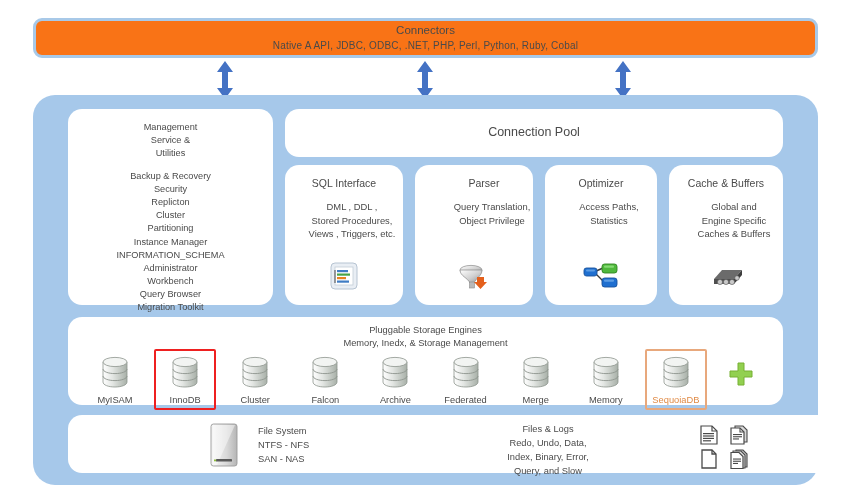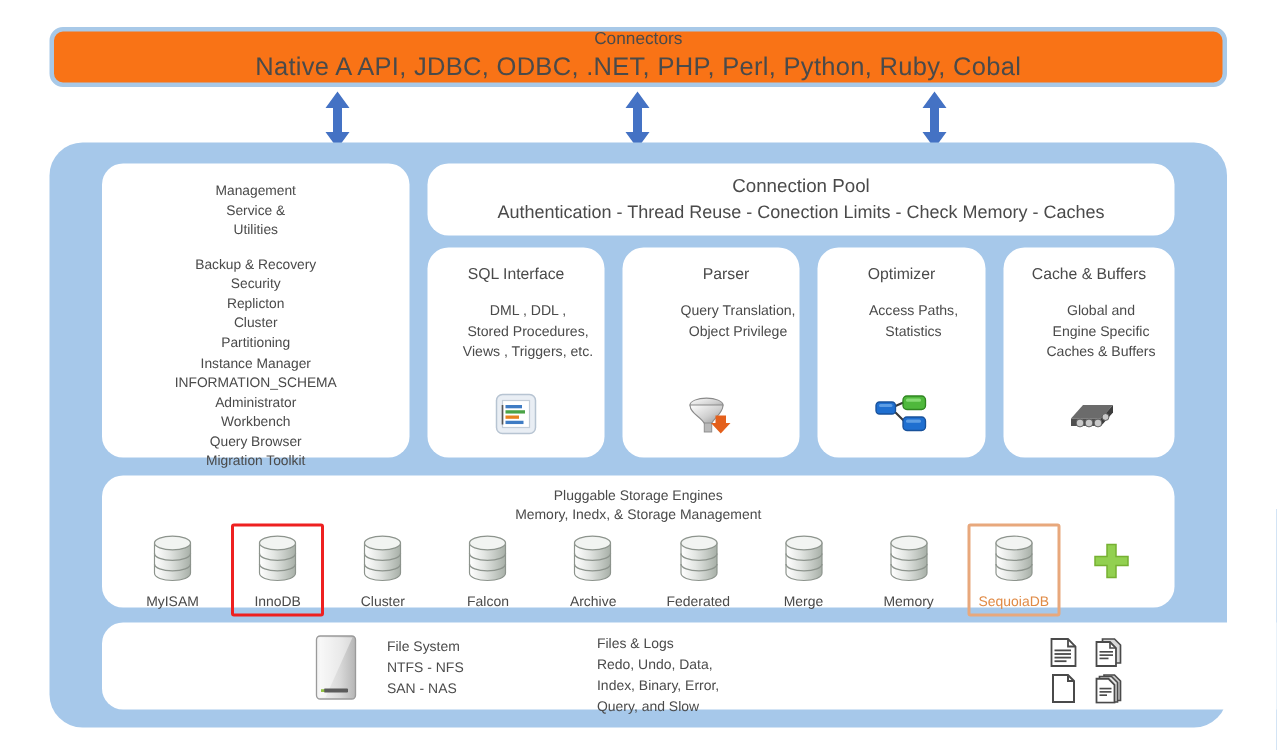--- a/index.html
+++ b/index.html
@@ -15,21 +15,21 @@
   
   #connectors-bar{
     position:absolute; left:33px; top:18px; width:785px; height:40px;
     background:#f97316;
     border:3px solid #a8c9e8;
     border-radius:9px;
     display:flex; flex-direction:column; align-items:center; justify-content:center;
     line-height:1.35;
   }
   #connectors-bar .ttl{ font-size:11.5px; color:#4a4a4a; }
-  #connectors-bar .sub{ font-size:17px; color:#4a4a4a; letter-spacing:.2px; }
+  #connectors-bar .sub{ font-size:10px; color:#4a4a4a; letter-spacing:.2px; }
 
   
   .arrow{
     position:absolute; width:22px; height:40px;
   }
   .arrow svg{ display:block; }
 
   
   #engine-container{
     position:absolute; left:33px; top:95px; width:785px; height:390px;
@@ -100,21 +100,21 @@
   .engine.highlight-orange .e-label{ color:#e08a45; }
   .plus-cell{ width:52px; display:flex; align-items:center; justify-content:center; padding-top:12px; }
 
   
   #filesystem-panel{
     left:35px; top:320px; width:842px; height:58px;
     display:flex; align-items:center;
   }
   #fs-drive{ position:absolute; left:140px; top:8px; }
   #fs-text{ position:absolute; left:190px; top:10px; font-size:9.3px; line-height:1.5; color:#4a4a4a; }
-  #logs-text{ position:absolute; left:330px; top:8px; width:300px; font-size:9.3px; line-height:1.5; color:#4a4a4a; }
+  #logs-text{ position:absolute; left:330px; top:8px; width:300px; font-size:9.3px; line-height:1.5; color:#4a4a4a; text-align:center; }
   #logs-text .l-title{ display:block; }
   #logs-text .l1{ display:block; }
   #logs-text .l2{ display:block; }
   #logs-text .l3{ display:block; }
   #log-icons{
     position:absolute; left:632px; top:10px;
     display:grid; grid-template-columns:repeat(2,24px); grid-template-rows:repeat(2,20px);
     gap:4px 6px;
   }
 </style>
@@ -158,21 +158,20 @@
         <div>INFORMATION_SCHEMA</div>
         <div>Administrator</div>
         <div>Workbench</div>
         <div>Query Browser</div>
         <div>Migration Toolkit</div>
       </div>
   </div>
 
   <div class="panel" id="connection-pool-panel">
     <div class="ttl">Connection Pool</div>
-    <div class="sub">Authentication - Thread Reuse - Conection Limits - Check Memory - Caches</div>
   </div>
 
   <div class="feature-box" id="box-sql">
     <div class="fb-title">SQL Interface</div>
     <div class="fb-body" id="sql-body">
         <div>DML , DDL ,</div>
         <div>Stored Procedures,</div>
         <div>Views , Triggers, etc.</div>
       </div>
     <div class="fb-icon">

